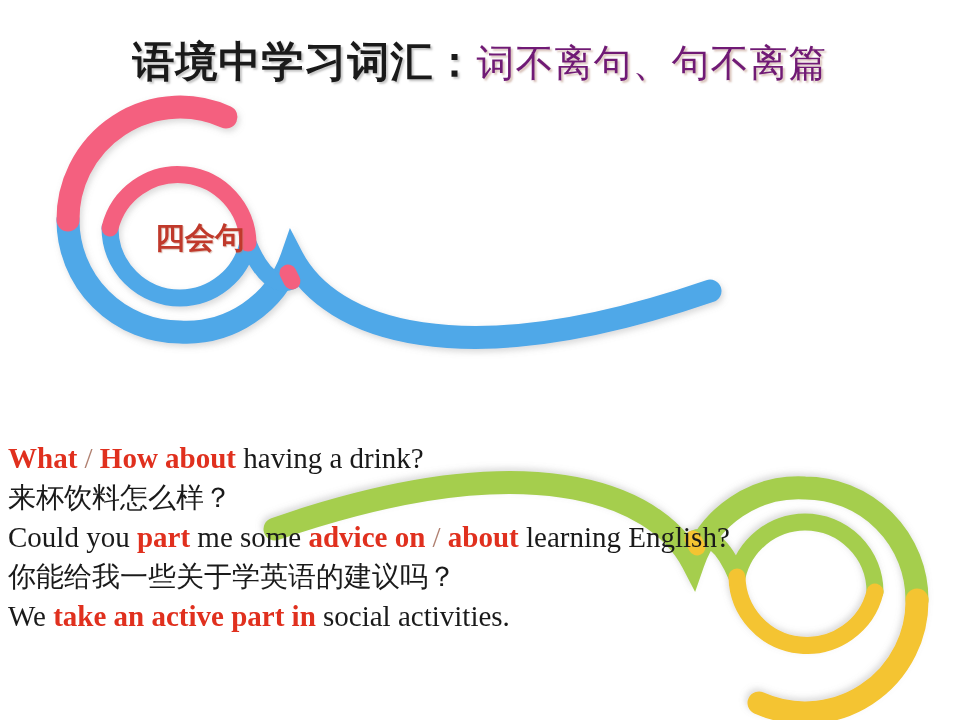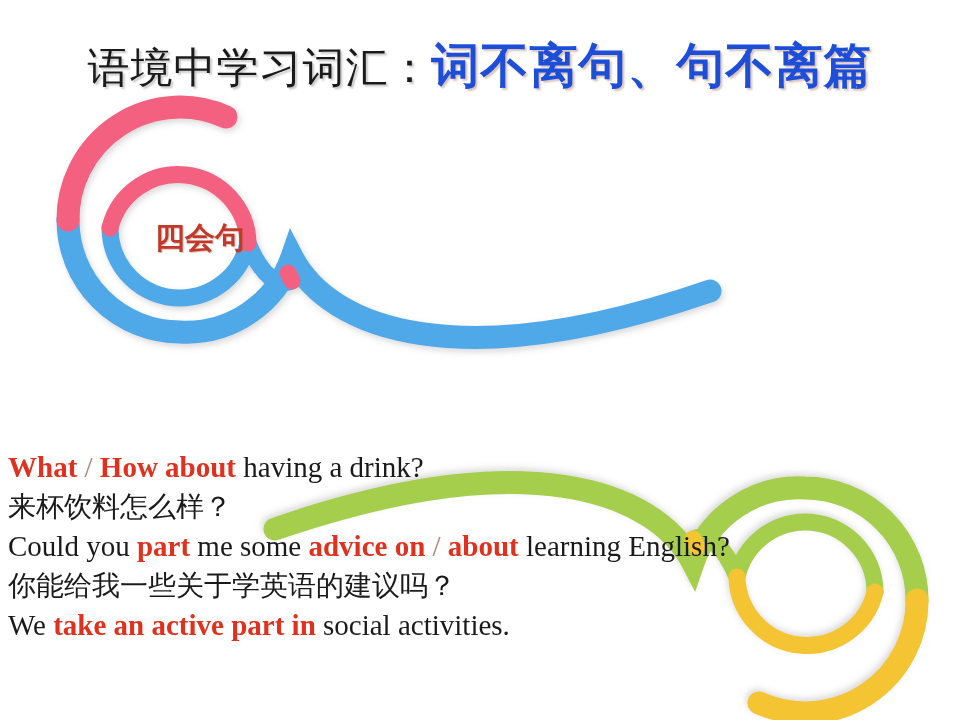--- a/index.html
+++ b/index.html
@@ -21,30 +21,30 @@
     position: absolute;
     left: 0;
     top: 34px;
     width: 960px;
     text-align: center;
     white-space: nowrap;
   }
   .title-main {
     font-family: "DejaVu Sans", "Liberation Sans", sans-serif;
     font-size: 42px;
-    font-weight: normal;
+    font-weight: bold;
     color: #1a1a1a;
     letter-spacing: 1px;
     text-shadow: 2px 2px 2px rgba(130,130,130,0.45);
   }
   .title-accent {
     font-family: "DejaVu Sans", "Liberation Sans", sans-serif;
-    font-size: 48px;
-    font-weight: bold;
-    color: #1d4ed8;
+    font-size: 38px;
+    font-weight: normal;
+    color: #701a75;
     letter-spacing: 1px;
     text-shadow: 2px 2px 2px rgba(170,120,100,0.45);
   }
 
   
   .spiral-svg {
     position: absolute;
     pointer-events: none;
   }
   #spiral-top-left {
@@ -82,21 +82,21 @@
     font-size: 29px;
     color: #111111;
     text-shadow: 1px 1px 1px rgba(140,140,140,0.4);
     white-space: nowrap;
   }
 
   
   #examples {
     position: absolute;
     left: 8px;
-    top: 448px;
+    top: 439px;
     width: 830px;
   }
   .ex-line {
     font-family: "Liberation Serif", "DejaVu Serif", serif;
     font-size: 29px;
     color: #1a1a1a;
     line-height: 39px;
     white-space: nowrap;
   }
   .ex-line.cn {

